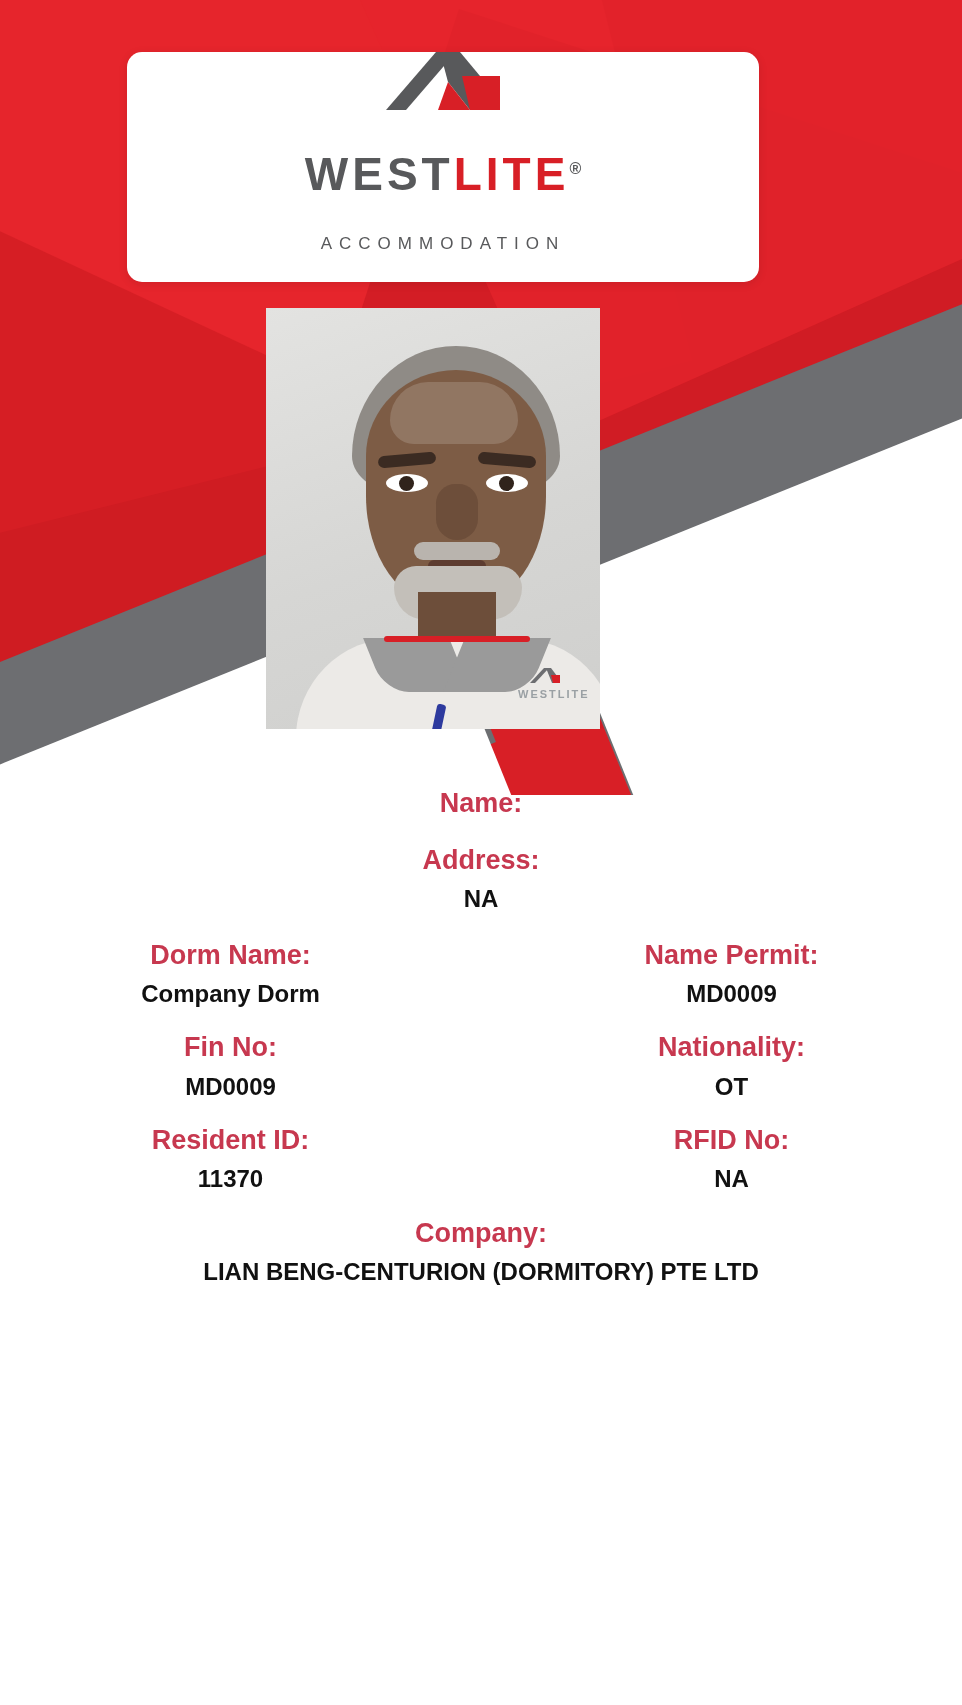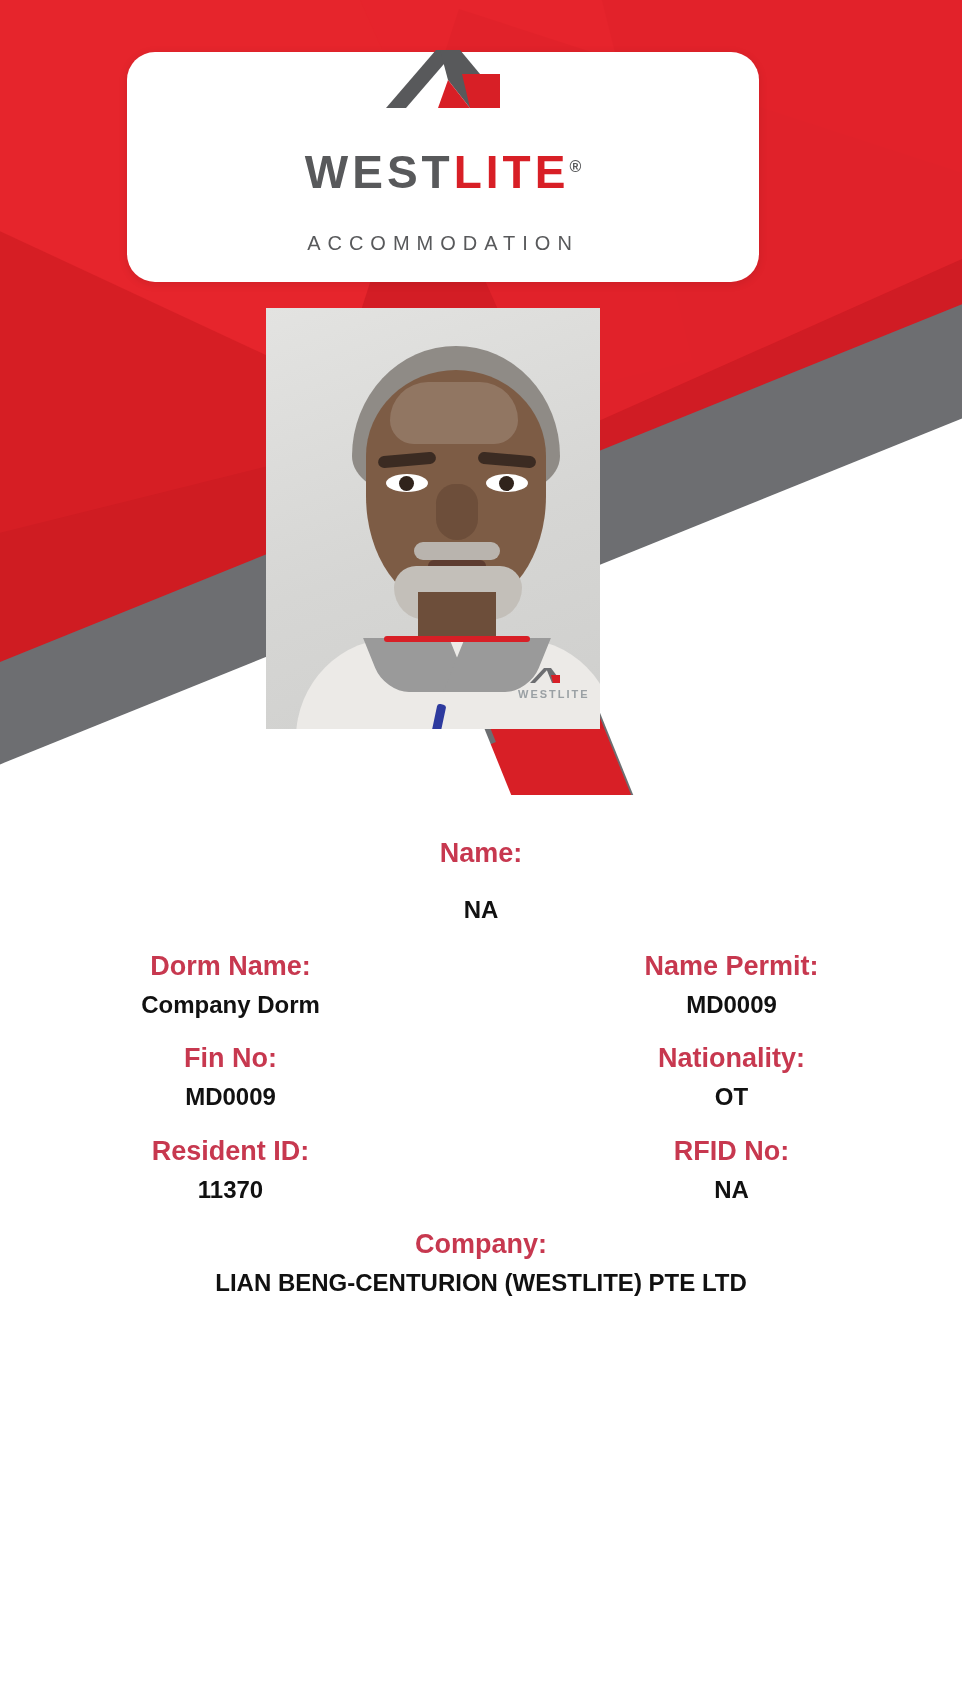--- a/index.html
+++ b/index.html
@@ -125,21 +125,21 @@
   }
 
   
   .logo-panel {
     position: absolute;
     top: 52px;
     left: 127px;
     width: 632px;
     height: 230px;
     background: #ffffff;
-    border-radius: 28px;
+    border-radius: 15px;
     box-shadow: 0 2px 10px rgba(0,0,0,0.10);
     display: flex;
     flex-direction: column;
     align-items: center;
     justify-content: center;
     gap: 25px;
   }
   .logo-mark {
     width: 130px;
     height: 72px;
@@ -155,21 +155,21 @@
   }
   .logo-word .lite { color: #d81f26; }
   .logo-word .reg {
     font-size: 16px;
     vertical-align: super;
     color: #58595b;
     letter-spacing: 0;
   }
   .logo-sub {
     margin-top: 12px;
-    font-size: 20px;
+    font-size: 17px;
     letter-spacing: 7px;
     color: #58595b;
     font-weight: normal;
   }
   .logo-rule {
     margin-top: 14px;
     width: 148px;
     height: 2px;
     background: #b9bbbd;
   }
@@ -341,21 +341,21 @@
     position: absolute;
     left: 262px;
     top: 358px;
     width: 34px;
     height: 18px;
   }
 
   
   .details {
     position: absolute;
-    top: 836px;
+    top: 786px;
     left: 0;
     width: 962px;
   }
   .full-row {
     text-align: center;
     margin-bottom: 22px;
   }
   .two-col {
     display: flex;
     width: 962px;
@@ -448,20 +448,21 @@
     <div class="p-logo-sm">WESTLITE</div>
   </div>
 
   <div class="details">
 
     <div class="full-row">
       <div class="lbl">Name:</div>
     </div>
 
     <div class="full-row">
+      <div class="lbl">Address:</div>
       <div class="val">NA</div>
     </div>
 
     <div class="two-col">
       <div class="col">
         <div class="lbl">Dorm Name:</div>
         <div class="val">Company Dorm</div>
       </div>
       <div class="col">
         <div class="lbl">Name Permit:</div>
@@ -486,17 +487,17 @@
         <div class="val">11370</div>
       </div>
       <div class="col">
         <div class="lbl">RFID No:</div>
         <div class="val">NA</div>
       </div>
     </div>
 
     <div class="full-row">
       <div class="lbl">Company:</div>
-      <div class="val">LIAN BENG-CENTURION (WESTLITE) PTE LTD</div>
+      <div class="val">LIAN BENG-CENTURION (DORMITORY) PTE LTD</div>
     </div>
 
   </div>
 </div>
 
 </body></html>

